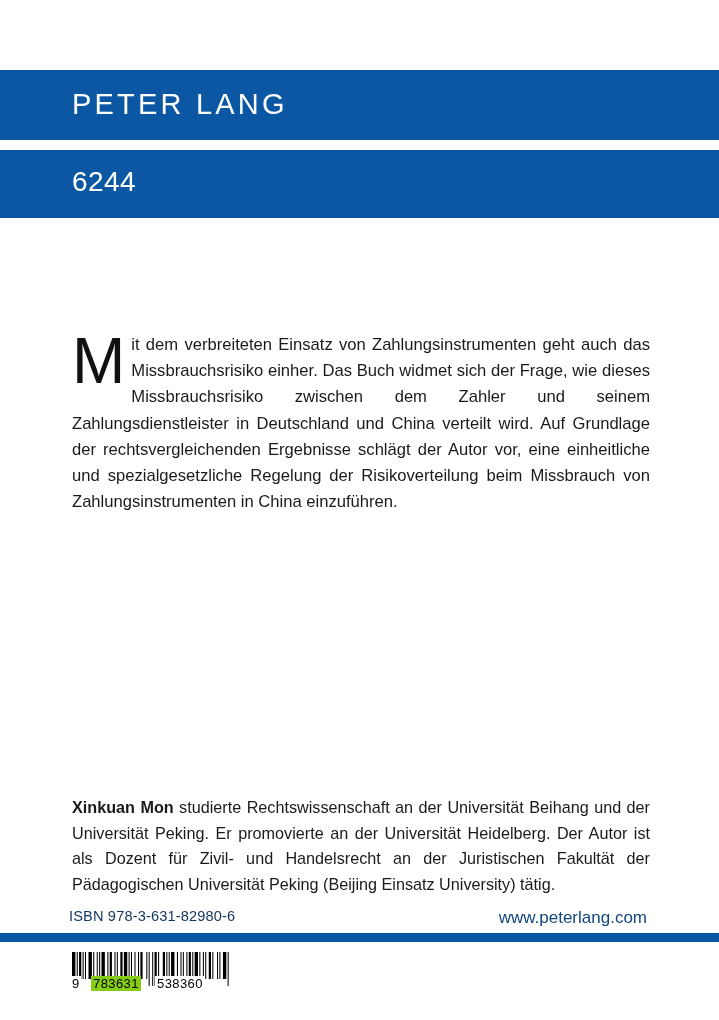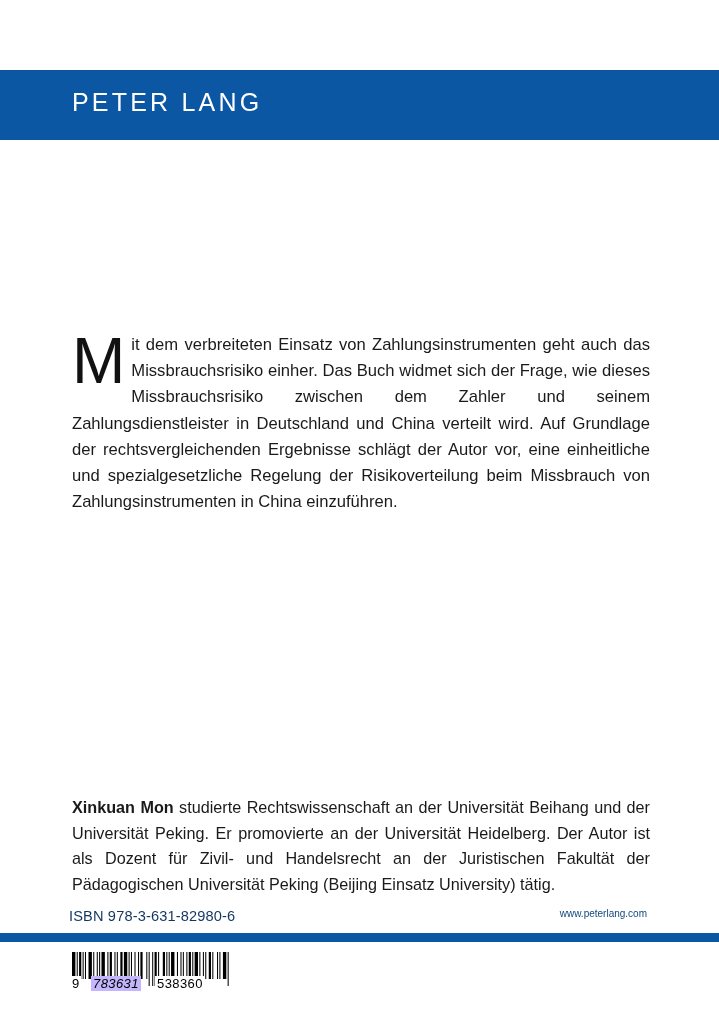--- a/index.html
+++ b/index.html
@@ -35,21 +35,21 @@
   }
   .band-label {
     position: absolute;
     left: 72px;
     color: #ffffff;
     font-family: "Liberation Sans", sans-serif;
     white-space: nowrap;
   }
   .publisher-name {
     top: 18px;
-    font-size: 25px;
+    font-size: 29px;
     letter-spacing: 3.2px;
     font-weight: 400;
   }
   .series-number {
     top: 16px;
     font-size: 28px;
     letter-spacing: 0.4px;
     font-weight: 400;
   }
 
@@ -104,21 +104,21 @@
     top: 0;
     font-size: 14.6px;
     color: #12355e;
     letter-spacing: 0.15px;
     white-space: nowrap;
   }
   .website-text {
     position: absolute;
     right: 0;
     top: 0;
-    font-size: 10px;
+    font-size: 17px;
     color: #12477e;
     white-space: nowrap;
   }
 
   
   .bottom-rule {
     position: absolute;
     left: 0;
     top: 933px;
     width: 719px;
@@ -152,41 +152,43 @@
     position: absolute;
     left: 0px;
     top: 0;
     background: #ffffff;
     padding-right: 1px;
   }
   .bc-d-left {
     position: absolute;
     left: 19px;
     top: 0;
-    background: #c4b5fd;
+    background: #84cc16;
     padding: 0 2px;
-    font-style: italic;
   }
   .bc-d-right {
     position: absolute;
     left: 83px;
     top: 0;
     background: #ffffff;
     padding: 0 2px;
   }
 </style>
 </head>
 <body>
 
 <div class="page">
 
   <div class="band band-publisher">
     <div class="band-label publisher-name">PETER LANG</div>
   </div>
 
+  <div class="band band-series">
+    <div class="band-label series-number">6244</div>
+  </div>
 
   <div class="blurb">
     <span class="dropcap">M</span><span>it dem verbreiteten Einsatz von Zahlungsinstrumenten geht auch das Missbrauchsrisiko einher. Das Buch widmet sich der Frage, wie dieses Missbrauchsrisiko zwischen dem Zahler und seinem Zahlungsdienstleister in Deutschland und China verteilt wird. Auf Grundlage der rechtsvergleichenden Ergebnisse schlägt der Autor vor, eine einheitliche und spezialgesetzliche Regelung der Risikoverteilung beim Missbrauch von Zahlungsinstrumenten in China einzuführen.</span>
   </div>
 
   <div class="bio">
     <span class="author-name">Xinkuan Mon</span><span> studierte Rechtswissenschaft an der Universität Beihang und der Universität Peking. Er promovierte an der Universität Heidelberg. Der Autor ist als Dozent für Zivil- und Handelsrecht an der Juristischen Fakultät der Pädagogischen Universität Peking (Beijing Einsatz University) tätig.</span>
   </div>
 
   <div class="isbn-row">

